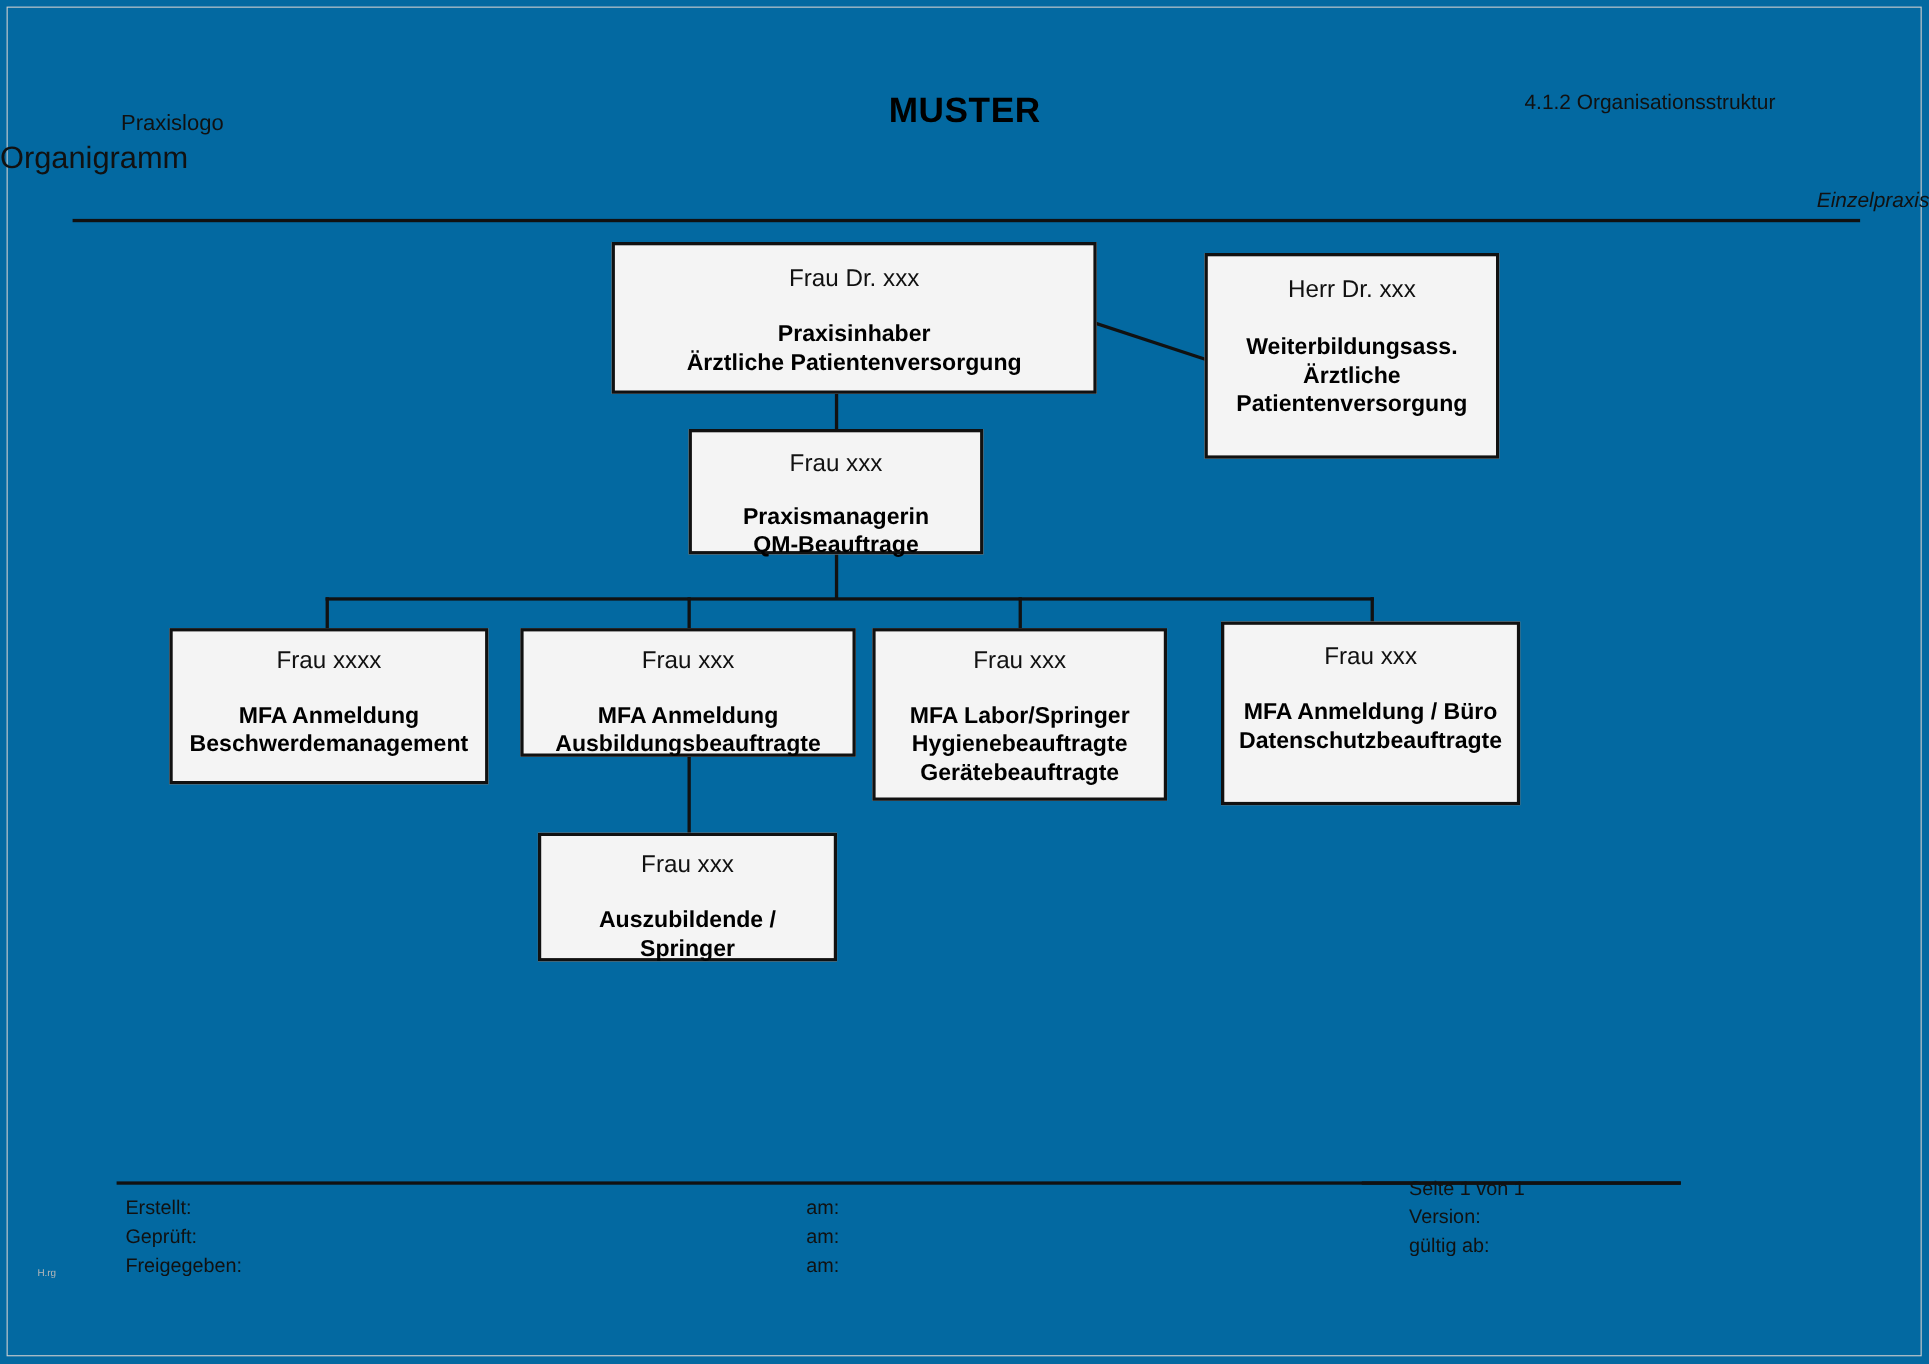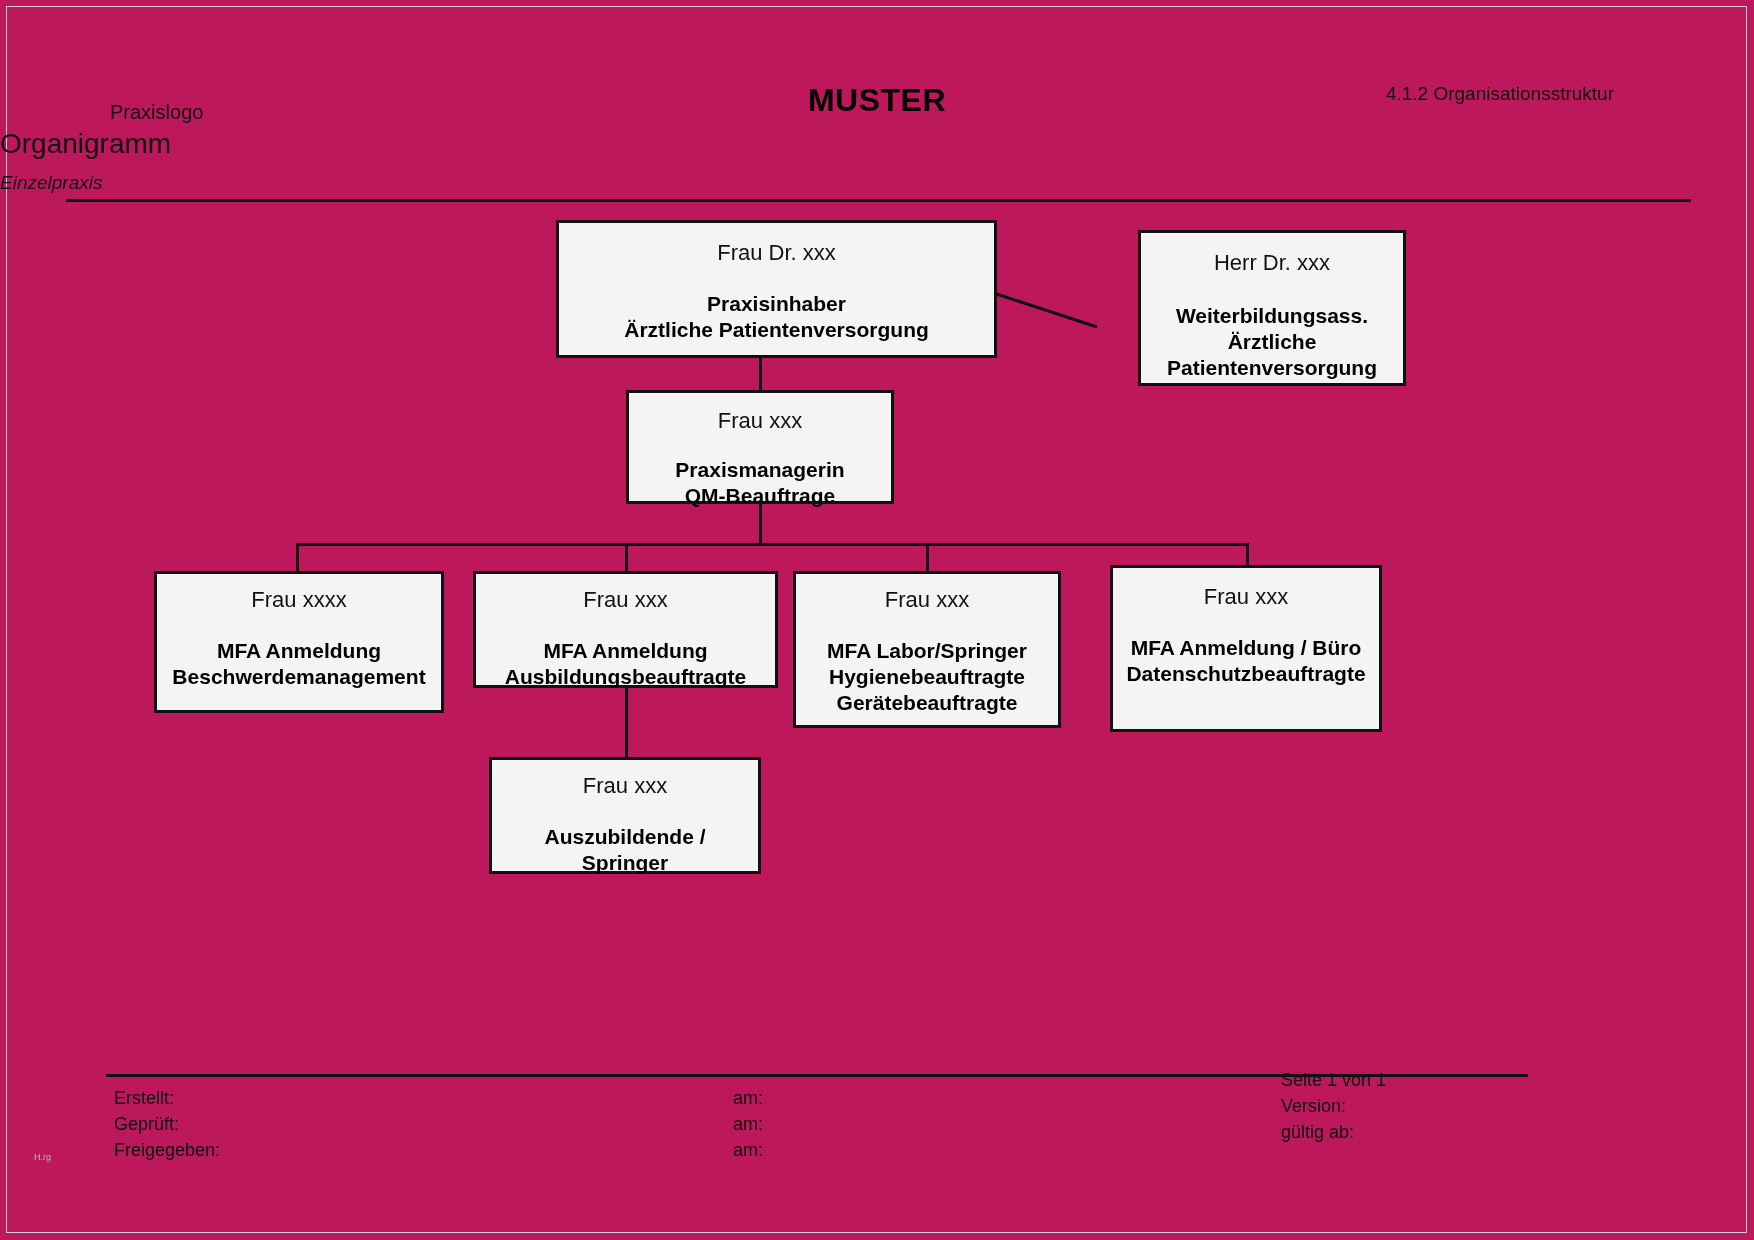--- a/index.html
+++ b/index.html
@@ -7,21 +7,21 @@
     padding: 0;
     background: #d8d8d8;
   }
   body {
     font-family: "Liberation Sans", sans-serif;
   }
   #page {
     position: relative;
     width: 1754px;
     height: 1240px;
-    background: #be185d;
+    background: #0369a1;
     overflow: hidden;
   }
   
   #page-frame {
     position: absolute;
     left: 6px;
     top: 6px;
     width: 1741px;
     height: 1227px;
     border: 1px solid #cfcfcf;
@@ -64,21 +64,21 @@
     top: 128px;
     text-align: left;
     font-size: 28px;
     color: #111;
   }
   #subtitle {
     position: absolute;
     left: 0;
     right: 0;
     top: 172px;
-    text-align: left;
+    text-align: right;
     font-size: 19px;
     font-style: italic;
     color: #111;
   }
   #header-rule {
     position: absolute;
     left: 66px;
     top: 199px;
     width: 1625px;
     height: 3px;
@@ -186,21 +186,21 @@
 
   <div class="conn conn-v" style="left:625px; top:688px; height:72px;"></div>
 
   <div class="node" style="left:556px; top:220px; width:441px; height:138px; padding-top:17px;">
     <div class="person">Frau Dr. xxx</div>
     <div style="height:26px;"></div>
     <div class="role">Praxisinhaber</div>
     <div class="role">Ärztliche Patientenversorgung</div>
   </div>
 
-  <div class="node" style="left:1095px; top:230px; width:268px; height:156px; padding-top:17px;margin-left:43px;">
+  <div class="node" style="left:1095px; top:230px; width:268px; height:187px; padding-top:17px;">
     <div class="person">Herr Dr. xxx</div>
     <div style="height:28px;"></div>
     <div class="role">Weiterbildungsass.</div>
     <div class="role">Ärztliche</div>
     <div class="role">Patientenversorgung</div>
   </div>
 
   <div class="node" style="left:626px; top:390px; width:268px; height:114px; padding-top:15px;">
     <div class="person">Frau xxx</div>
     <div style="height:24px;"></div>

